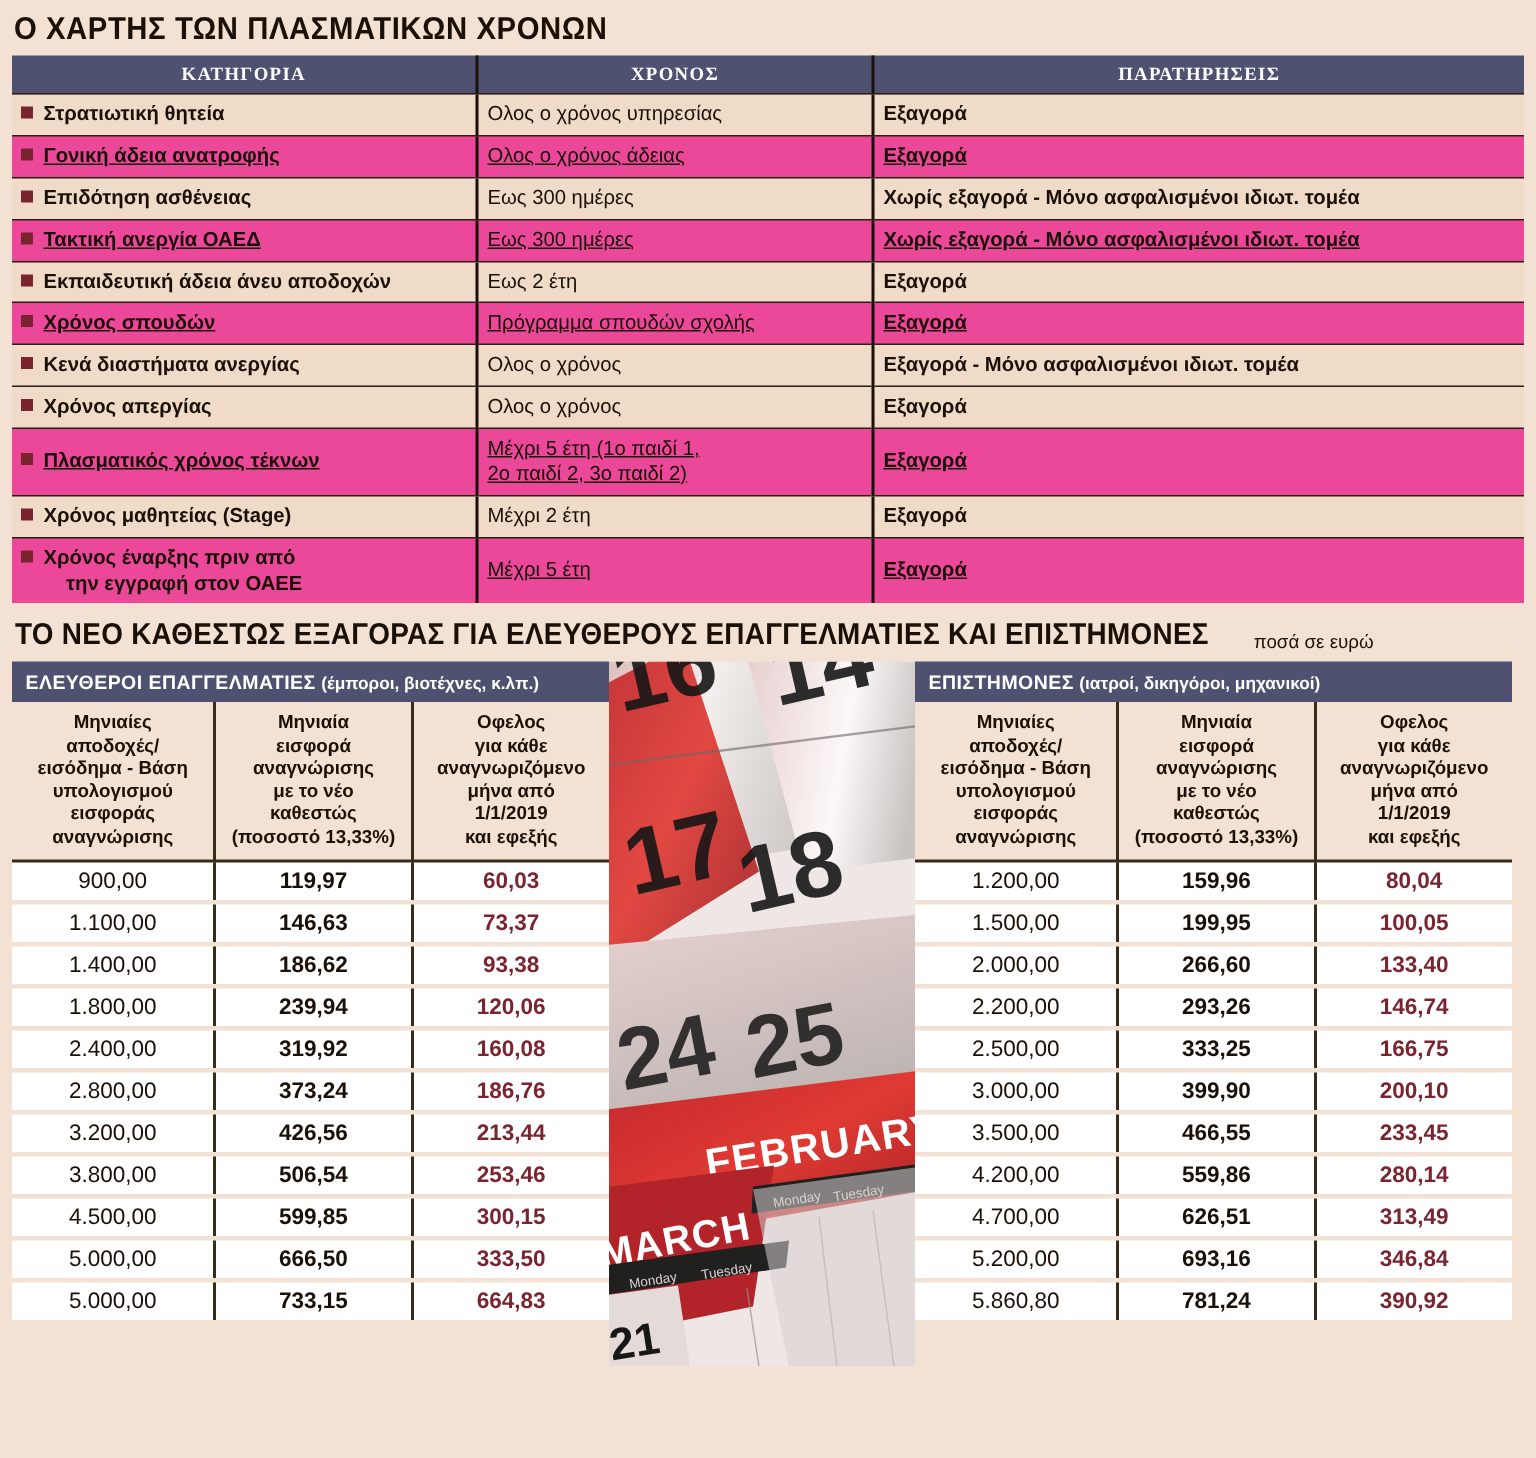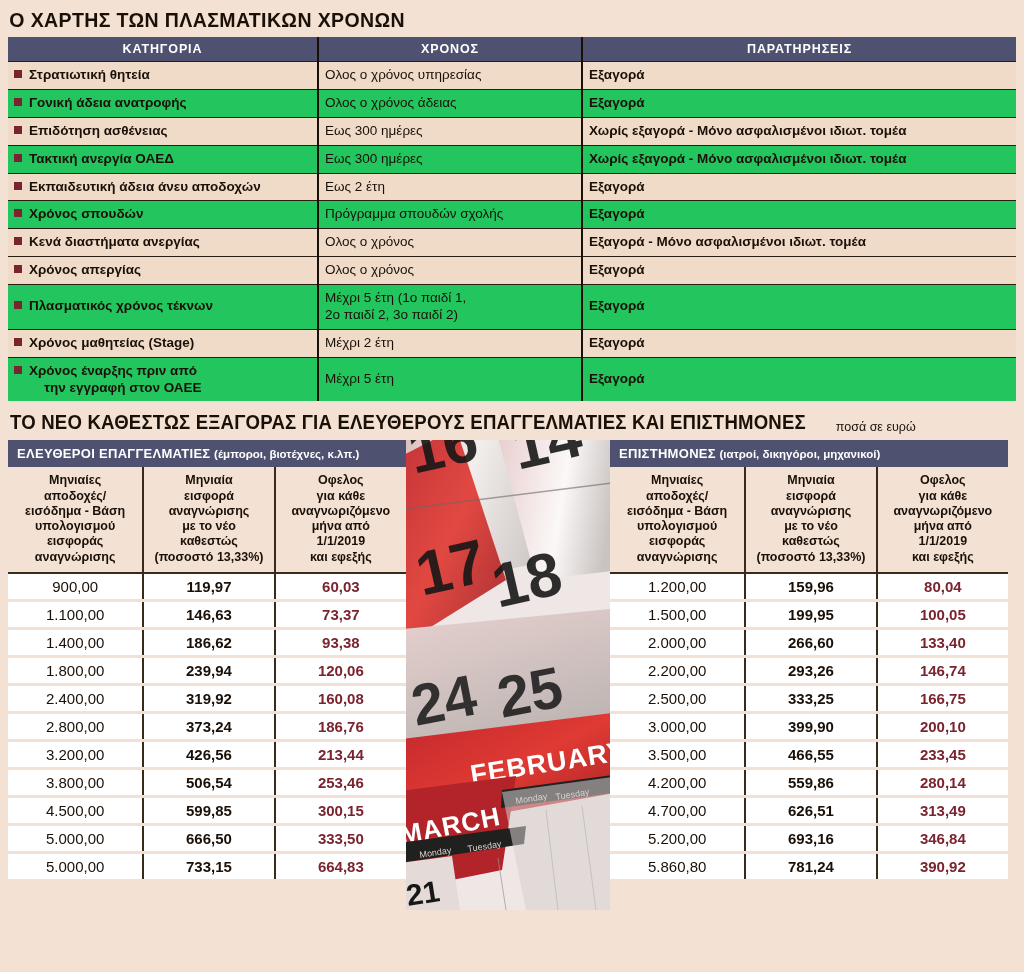--- a/index.html
+++ b/index.html
@@ -42,35 +42,36 @@
   }
   table.top-table th {
     background: #4e5270;
     color: #ffffff;
     font-size: 12.5px;
     font-weight: bold;
     letter-spacing: 0.9px;
     padding: 5px 0 5px 0;
     text-align: center;
     border-right: 2px solid #1a1008;
+    font-family: Liberation Serif, serif;
   }
   table.top-table th:last-child { border-right: none; }
 
   table.top-table td {
     font-size: 13.5px;
     padding: 5px 6px;
     border-top: 1.5px solid #2a1d12;
     border-right: 2px solid #1a1008;
     vertical-align: middle;
     line-height: 1.25;
   }
   table.top-table td:last-child { border-right: none; }
 
   tr.row-beige td { background: #f0dbc9; }
-  tr.row-white td { background: #22c55e; }
+  tr.row-white td { background: #ec4899; text-decoration: underline; }
 
   td.cat {
     font-weight: bold;
     padding-left: 12px;
     white-space: nowrap;
     margin-top: 36px;
   }
   td.cat .bullet {
     display: inline-block;
     width: 8px;

